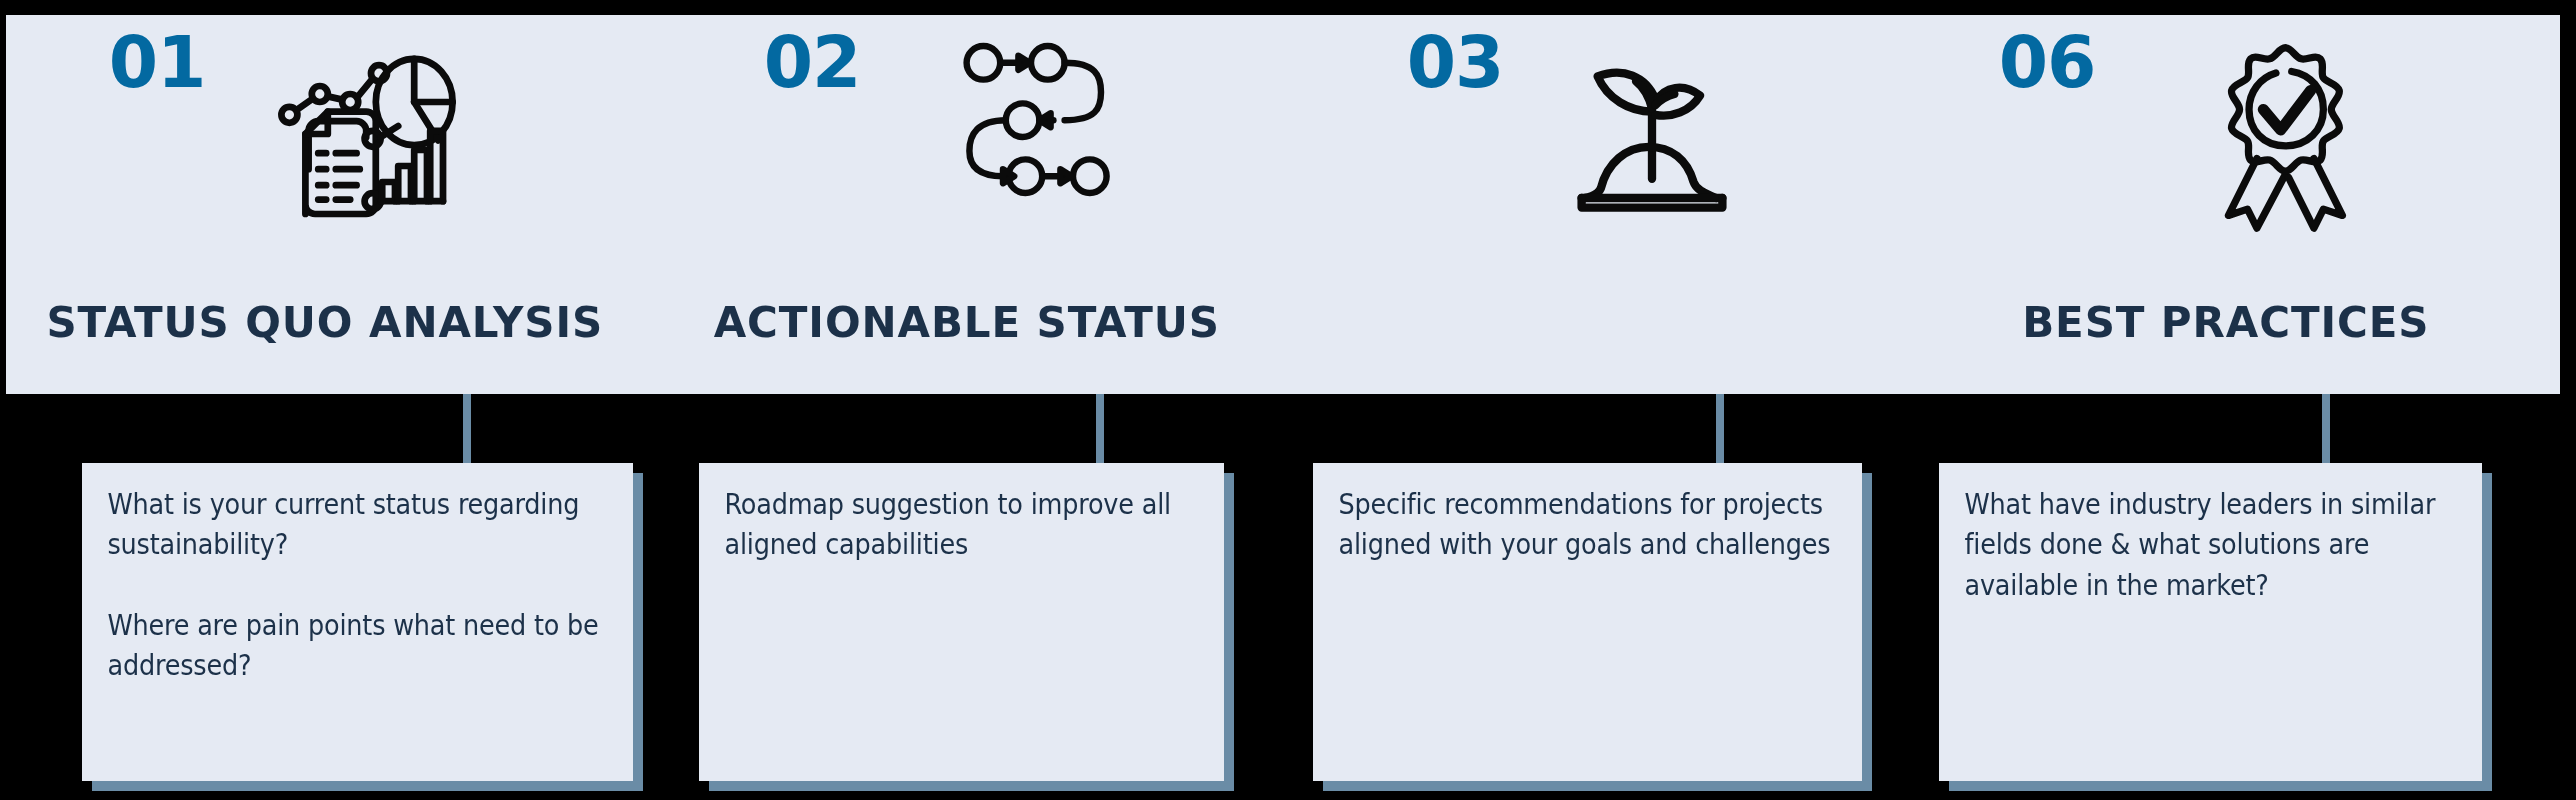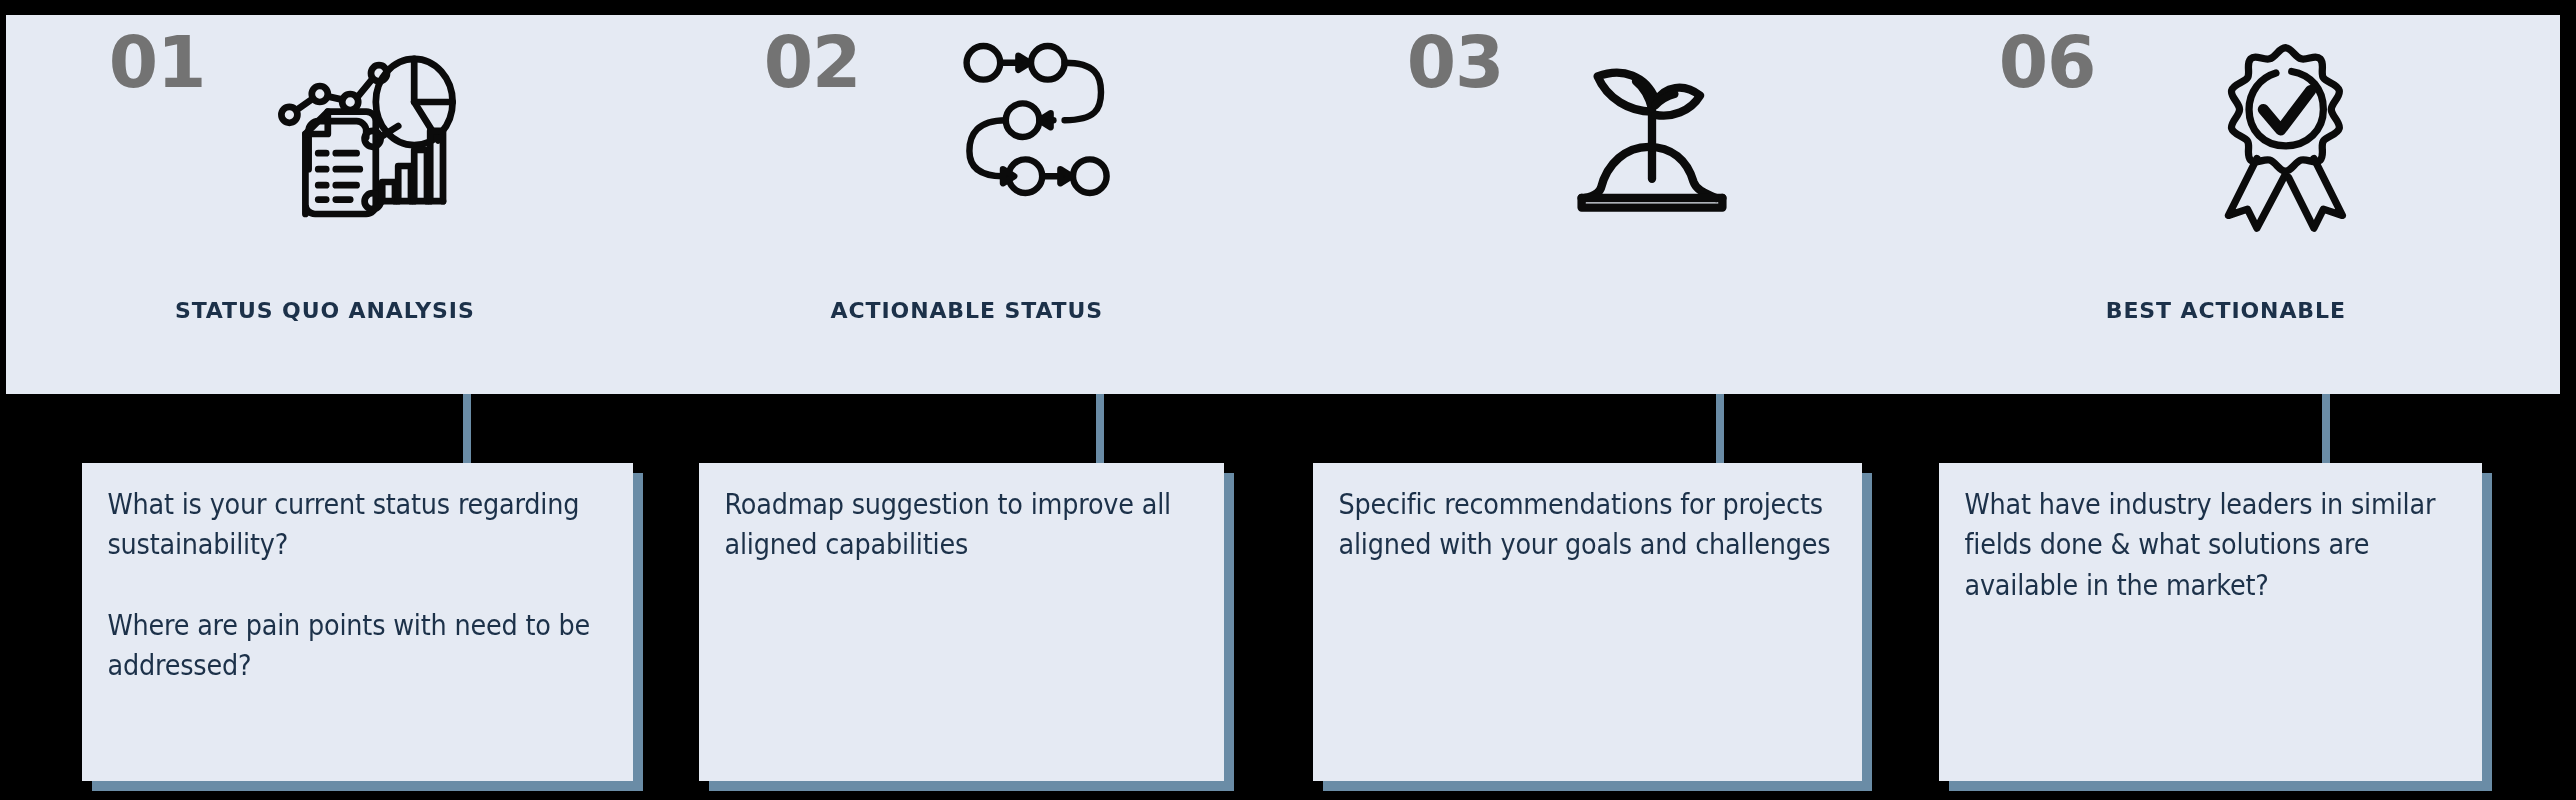--- a/index.html
+++ b/index.html
@@ -36,21 +36,21 @@
   .step-3 { left: 1277px; width: 609px; }
   .step-4 { left: 1886px; width: 668px; }
 
   .step-number {
     position: absolute;
     top: 12.8px;
     font-family: "DejaVu Sans", sans-serif;
     font-size: 71px;
     font-weight: 700;
     letter-spacing: -1.2px;
-    color: #737373;
+    color: #0369a1;
     line-height: 1;
   }
   .step-1 .step-number { left: 103px; }
   .step-2 .step-number { left: 116px; }
   .step-3 .step-number { left: 93px; margin-left: 31px; }
   .step-4 .step-number { left: 107px; }
 
   .step-icon {
     position: absolute;
     top: 23px;
@@ -60,21 +60,21 @@
   .step-3 .step-icon { left: 273px; }
   .step-4 .step-icon { left: 308px; }
 
   .step-title {
     position: absolute;
     left: 0;
     right: 0;
     top: 283px;
     text-align: center;
     font-family: "DejaVu Sans", sans-serif;
-    font-size: 22px;
+    font-size: 42px;
     font-weight: 700;
     letter-spacing: 0.9px;
     color: #1c3149;
     white-space: nowrap;
   }
 
   
   .connector {
     position: absolute;
     top: 394px;
@@ -244,35 +244,35 @@
                  C21 29 28 28 30 25
                  C32 22 29 16 32 13
                  C35 10 40 14 44 13
                  C48 12 50 6 54 6 Z"></path>
 
         <path d="M58 21 C70 23 78 32 78 45 C78 58 68 68 54 68 C40 68 31 58 31 45 C31 34 38 25 48 22"></path>
 
         <path d="M40 45 L51 58 L70 33" stroke-width="7"></path>
       </svg>
     </div>
-    <div class="step-title">BEST ACTIONABLE</div>
+    <div class="step-title">BEST PRACTICES</div>
   </div>
 </div>
 
 <div class="connector c1"></div>
 <div class="connector c2"></div>
 <div class="connector c3"></div>
 <div class="connector c4"></div>
 
 <div class="card-wrap cw1">
   <div class="card-shadow"></div>
   <div class="card">
     <div class="card-text">What is your current status regarding sustainability?
 
-Where are pain points with need to be addressed?</div>
+Where are pain points what need to be addressed?</div>
   </div>
 </div>
 
 <div class="card-wrap cw2">
   <div class="card-shadow"></div>
   <div class="card">
     <div class="card-text">Roadmap suggestion to improve all aligned capabilities</div>
   </div>
 </div>
 

